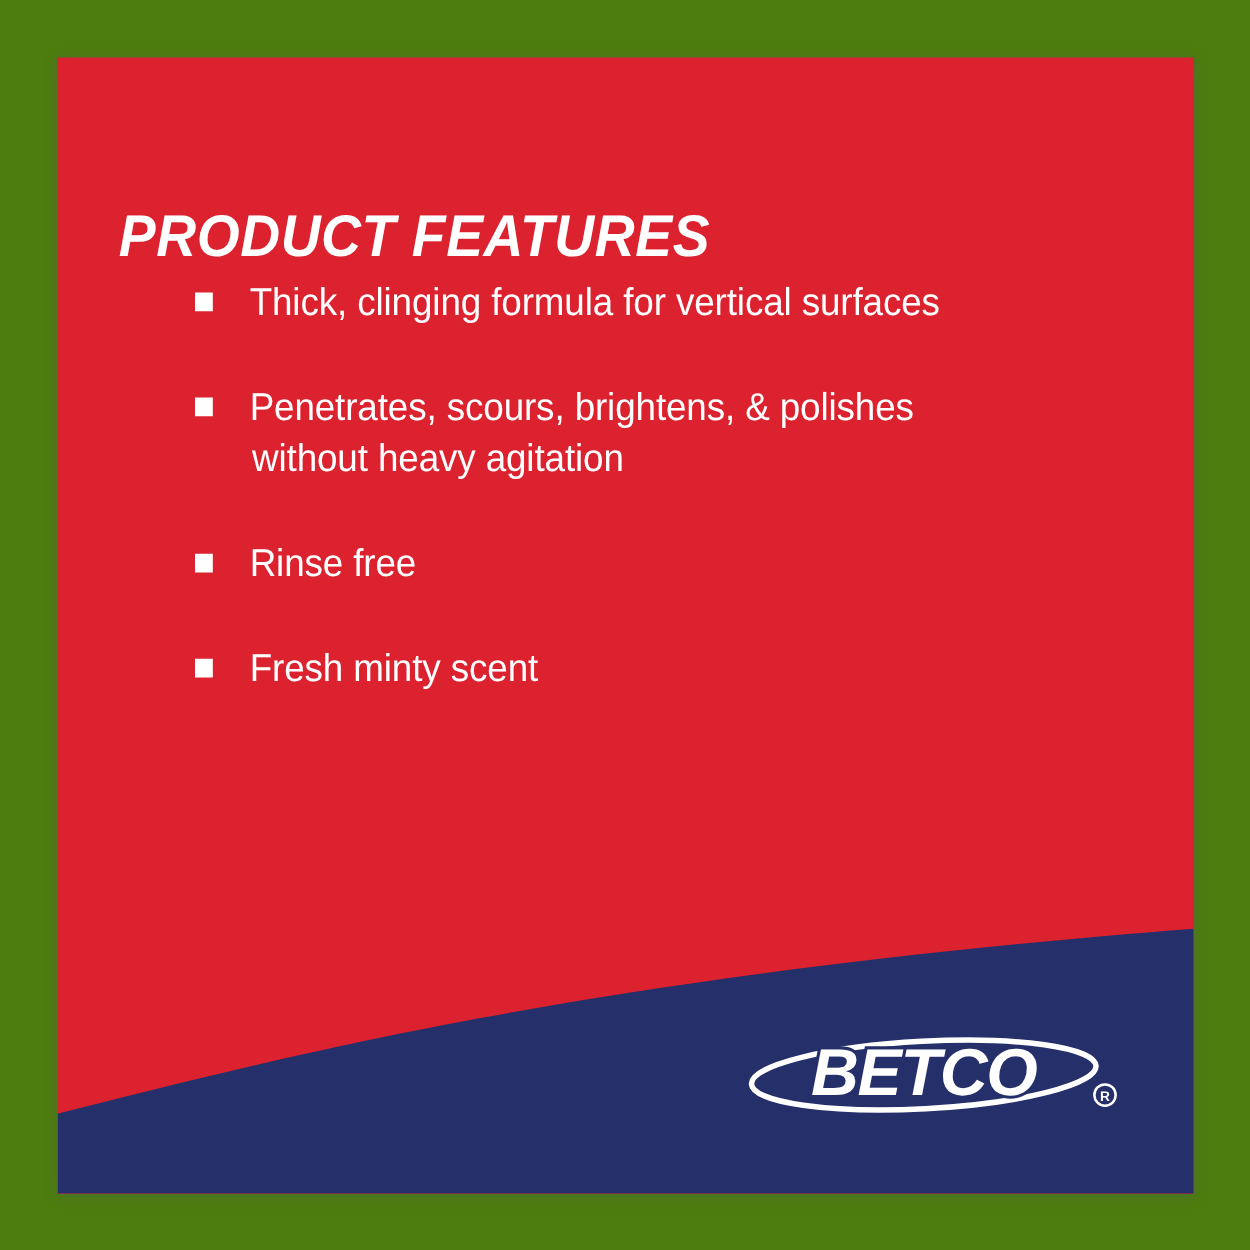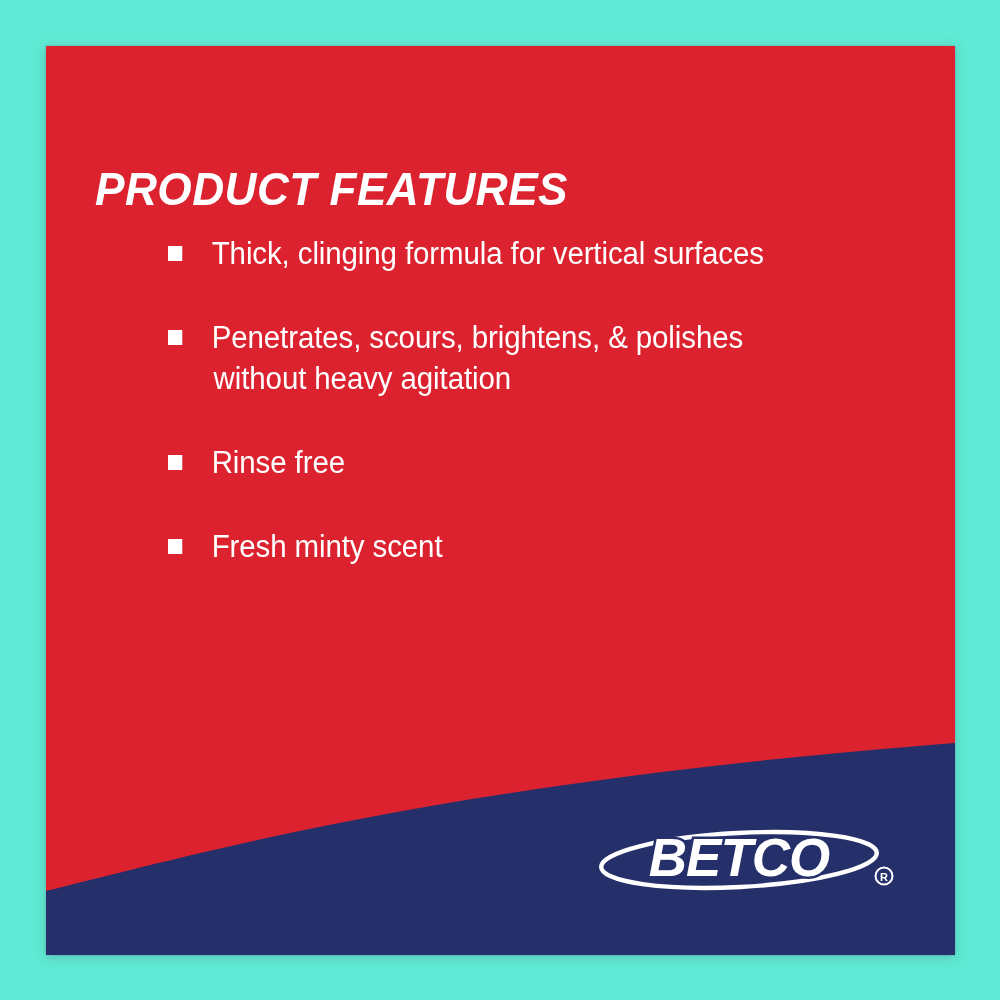--- a/index.html
+++ b/index.html
@@ -13,21 +13,21 @@
     height: 1000px;
     overflow: hidden;
     font-family: "Liberation Sans", sans-serif;
     -webkit-font-smoothing: antialiased;
   }
 
   .stage {
     position: relative;
     width: 1000px;
     height: 1000px;
-    background: #5eead4;
+    background: #4d7c0f;
   }
 
   
   .card {
     position: absolute;
     left: 46px;
     top: 46px;
     width: 909px;
     height: 909px;
     background: #DC222E;
@@ -63,21 +63,21 @@
     transform-origin: left center;
   }
 
   
   .features {
     position: absolute;
     left: 106px;
     top: 172px;
     width: 760px;
     list-style: none;
-    margin: 16px;
+    margin: 4px;
     padding: 0;
   }
 
   .feature {
     position: relative;
     padding-left: 46px;
     margin-bottom: 44px;
     color: #ffffff;
     font-family: "Liberation Sans", sans-serif;
     font-size: 31px;

